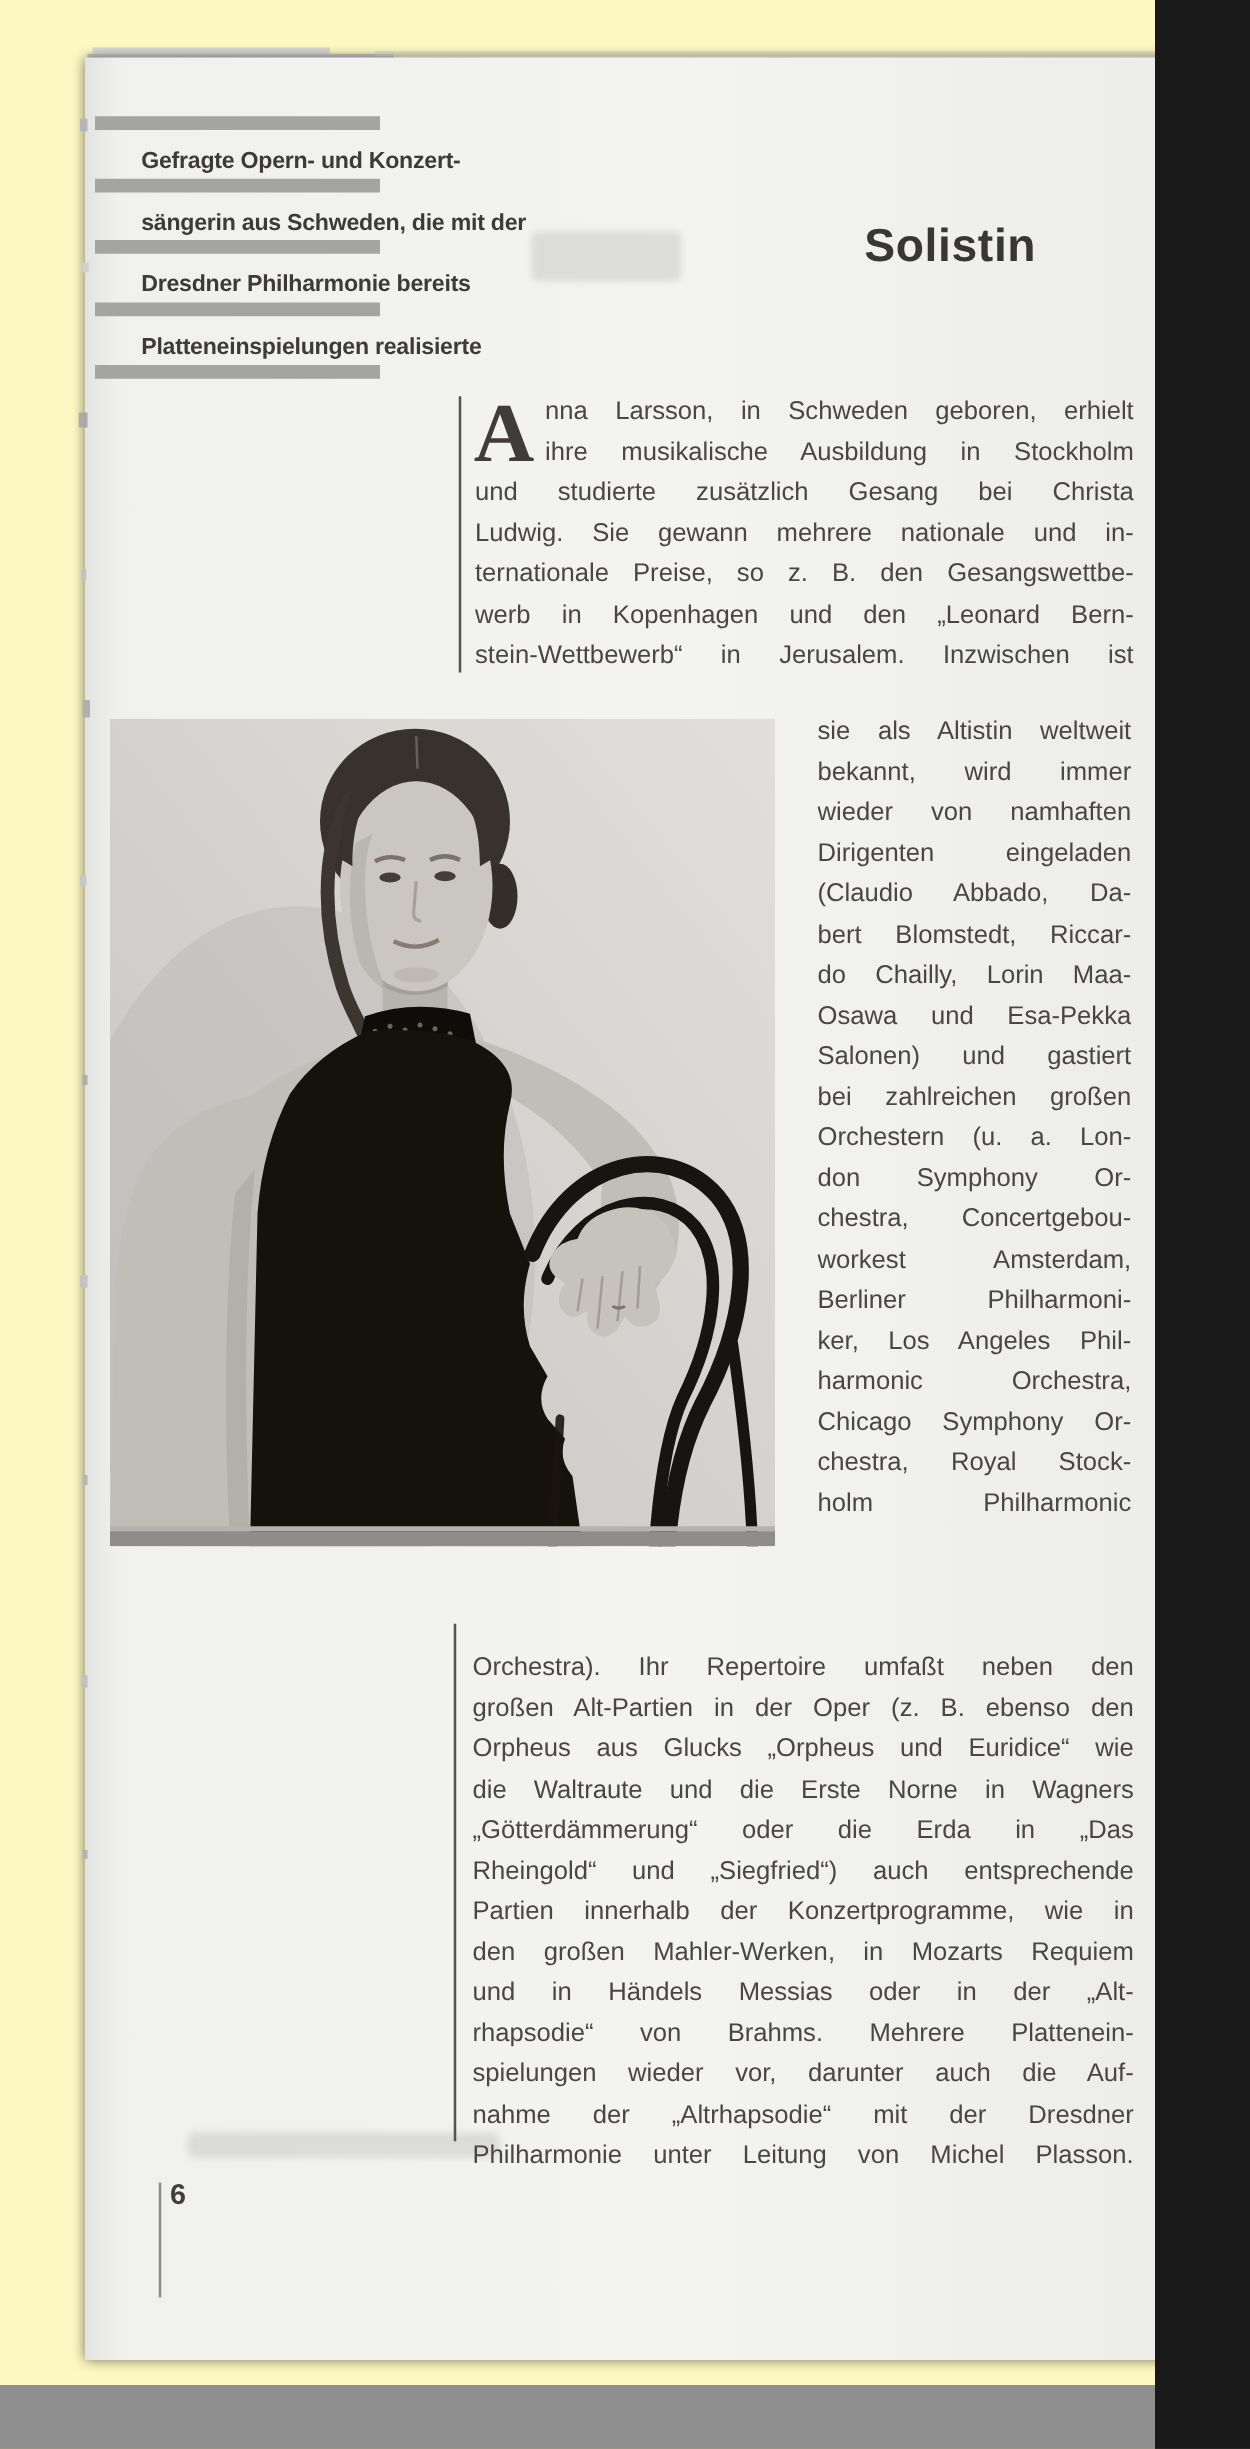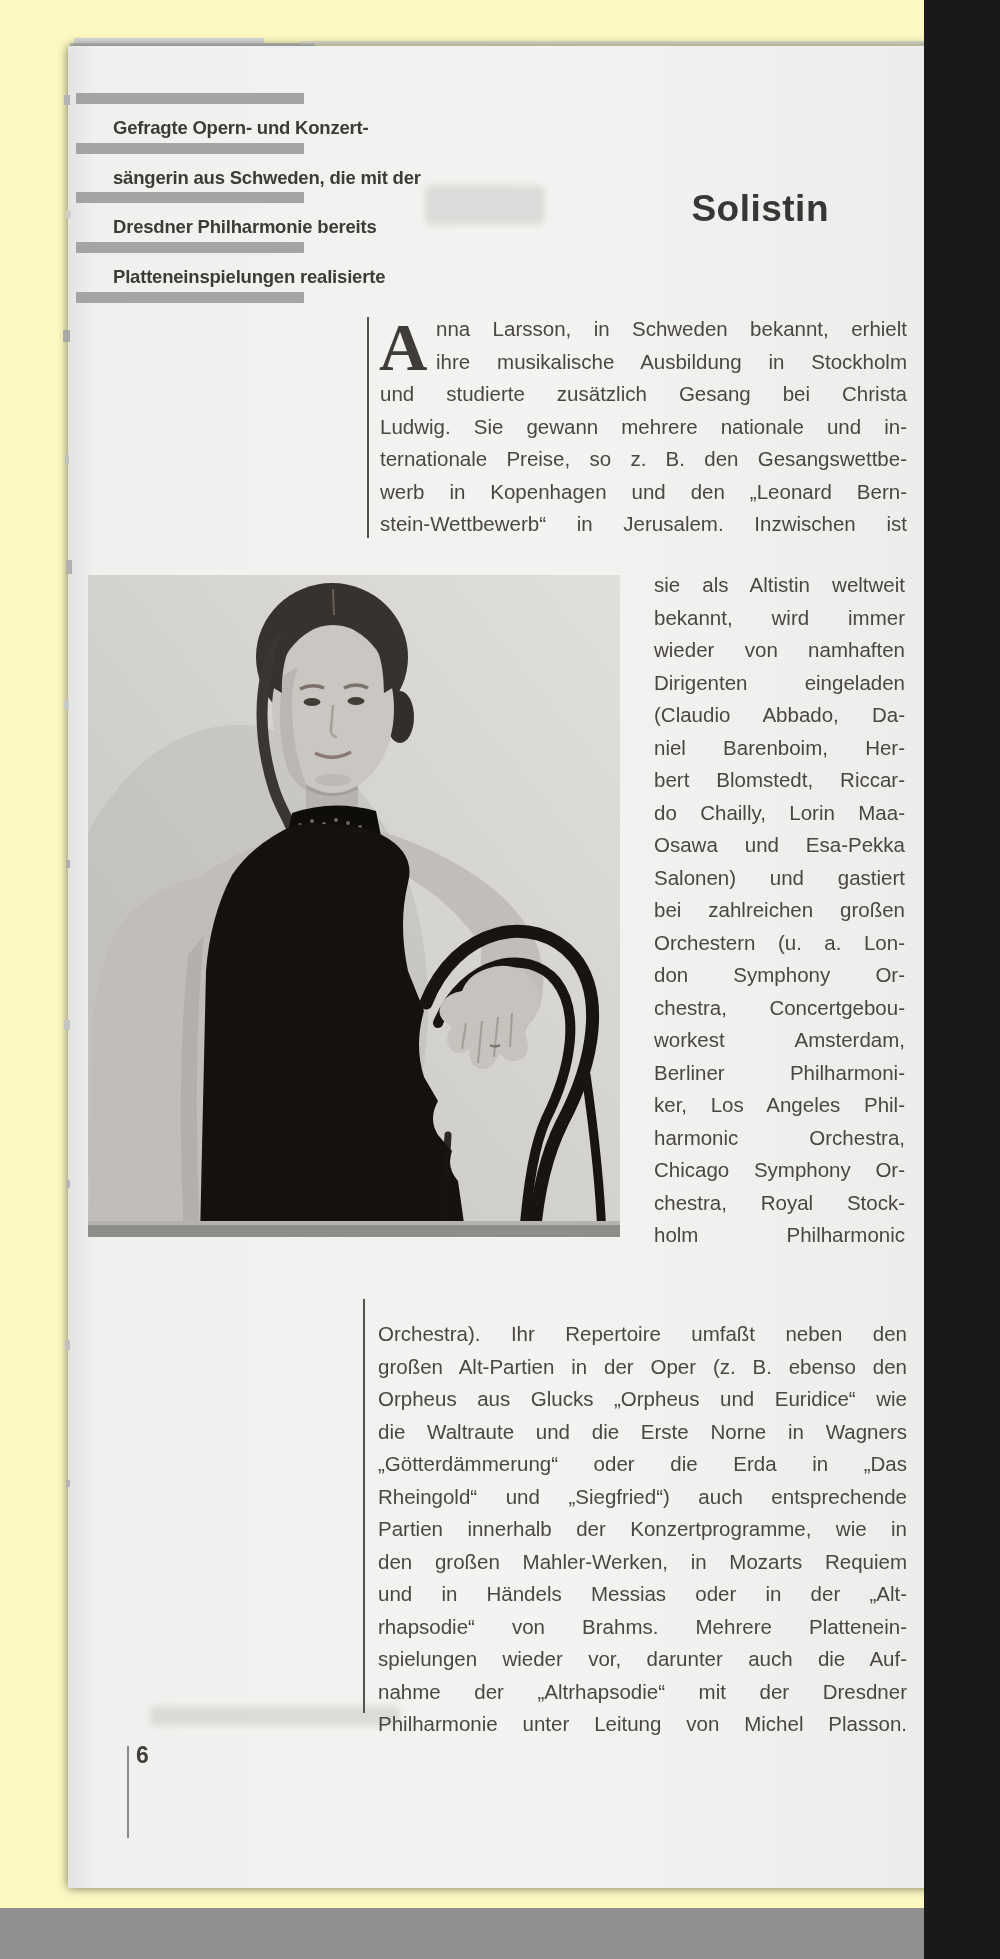--- a/index.html
+++ b/index.html
@@ -14,21 +14,21 @@
           background:linear-gradient(90deg,rgba(0,0,0,0) 0,rgba(90,90,88,.45) 55%,rgba(0,0,0,0) 100%);}
   .next-page{position:absolute;left:954px;top:46px;width:46px;height:1842px;background:#edeeec;}
   .next-photo{position:absolute;left:962px;top:190px;width:38px;height:1168px;background:#30302e;overflow:hidden;}
   .np-blob{position:absolute;border-radius:40%;}
   
   .bar{position:absolute;left:76px;width:228px;height:11px;background:#a4a4a3;}
   .kicker{position:absolute;left:113px;top:104px;width:340px;color:#3d3b38;}
   .kicker .kline{height:49.7px;box-sizing:border-box;padding-top:13px;
                  font-size:18.5px;font-weight:bold;letter-spacing:-0.2px;}
   .title{position:absolute;right:95px;top:176px;font-size:37px;font-weight:bold;color:#393735;
-         letter-spacing:0.5px;font-family:"Liberation Sans",sans-serif;margin-top:12px;}
+         letter-spacing:0.5px;font-family:"Liberation Sans",sans-serif;}
   
   .tblock{position:absolute;color:#4a4643;font-size:20.5px;}
   .tblock .bline{height:32.5px;line-height:32.5px;text-align:justify;text-align-last:justify;
                  overflow:hidden;white-space:nowrap;}
   #para1{left:380px;top:313px;width:527px;}
   #para1 .bline:nth-child(1),#para1 .bline:nth-child(2){padding-left:56px;}
   #column{left:654px;top:541px;width:251px;margin-top:28px;}
   #para2{left:378px;top:1295px;width:529px;margin-top:23px;}
   .dropcap{position:absolute;left:379px;top:317px;width:52px;font-family:"Liberation Serif",serif;
            font-size:67px;line-height:60px;font-weight:bold;color:#403c39;}
@@ -87,21 +87,21 @@
     </div>
 
   <div class="title">Solistin</div>
 
   <div class="ghost" style="left:425px;top:185px;width:120px;height:40px;"></div>
   <div class="ghost" style="left:150px;top:1706px;width:250px;height:20px;"></div>
 
   <div class="vrule" style="left:367px;top:317px;height:221px;"></div>
   <div class="dropcap">A</div>
   <div class="tblock" id="para1">
-      <div class="bline">nna Larsson, in Schweden bekannt, erhielt</div>
+      <div class="bline">nna Larsson, in Schweden geboren, erhielt</div>
       <div class="bline">ihre musikalische Ausbildung in Stockholm</div>
       <div class="bline">und studierte zusätzlich Gesang bei Christa</div>
       <div class="bline">Ludwig. Sie gewann mehrere nationale und in-</div>
       <div class="bline">ternationale Preise, so z. B. den Gesangswettbe-</div>
       <div class="bline">werb in Kopenhagen und den „Leonard Bern-</div>
       <div class="bline">stein-Wettbewerb“ in Jerusalem. Inzwischen ist</div>
     </div>
 
   <figure class="photo">
     <svg viewBox="0 0 532 662" width="532" height="662">
@@ -173,21 +173,20 @@
       <rect x="0" y="650" width="532" height="12" fill="#8f8d89"></rect>
     </svg>
   </figure>
 
   <div class="tblock" id="column">
       <div class="bline">sie als Altistin weltweit</div>
       <div class="bline">bekannt, wird immer</div>
       <div class="bline">wieder von namhaften</div>
       <div class="bline">Dirigenten eingeladen</div>
       <div class="bline">(Claudio Abbado, Da-</div>
-      <div class="bline">niel Barenboim, Her-</div>
       <div class="bline">bert Blomstedt, Riccar-</div>
       <div class="bline">do Chailly, Lorin Maa-</div>
       <div class="bline">Osawa und Esa-Pekka</div>
       <div class="bline">Salonen) und gastiert</div>
       <div class="bline">bei zahlreichen großen</div>
       <div class="bline">Orchestern (u. a. Lon-</div>
       <div class="bline">don Symphony Or-</div>
       <div class="bline">chestra, Concertgebou-</div>
       <div class="bline">workest Amsterdam,</div>
       <div class="bline">Berliner Philharmoni-</div>

